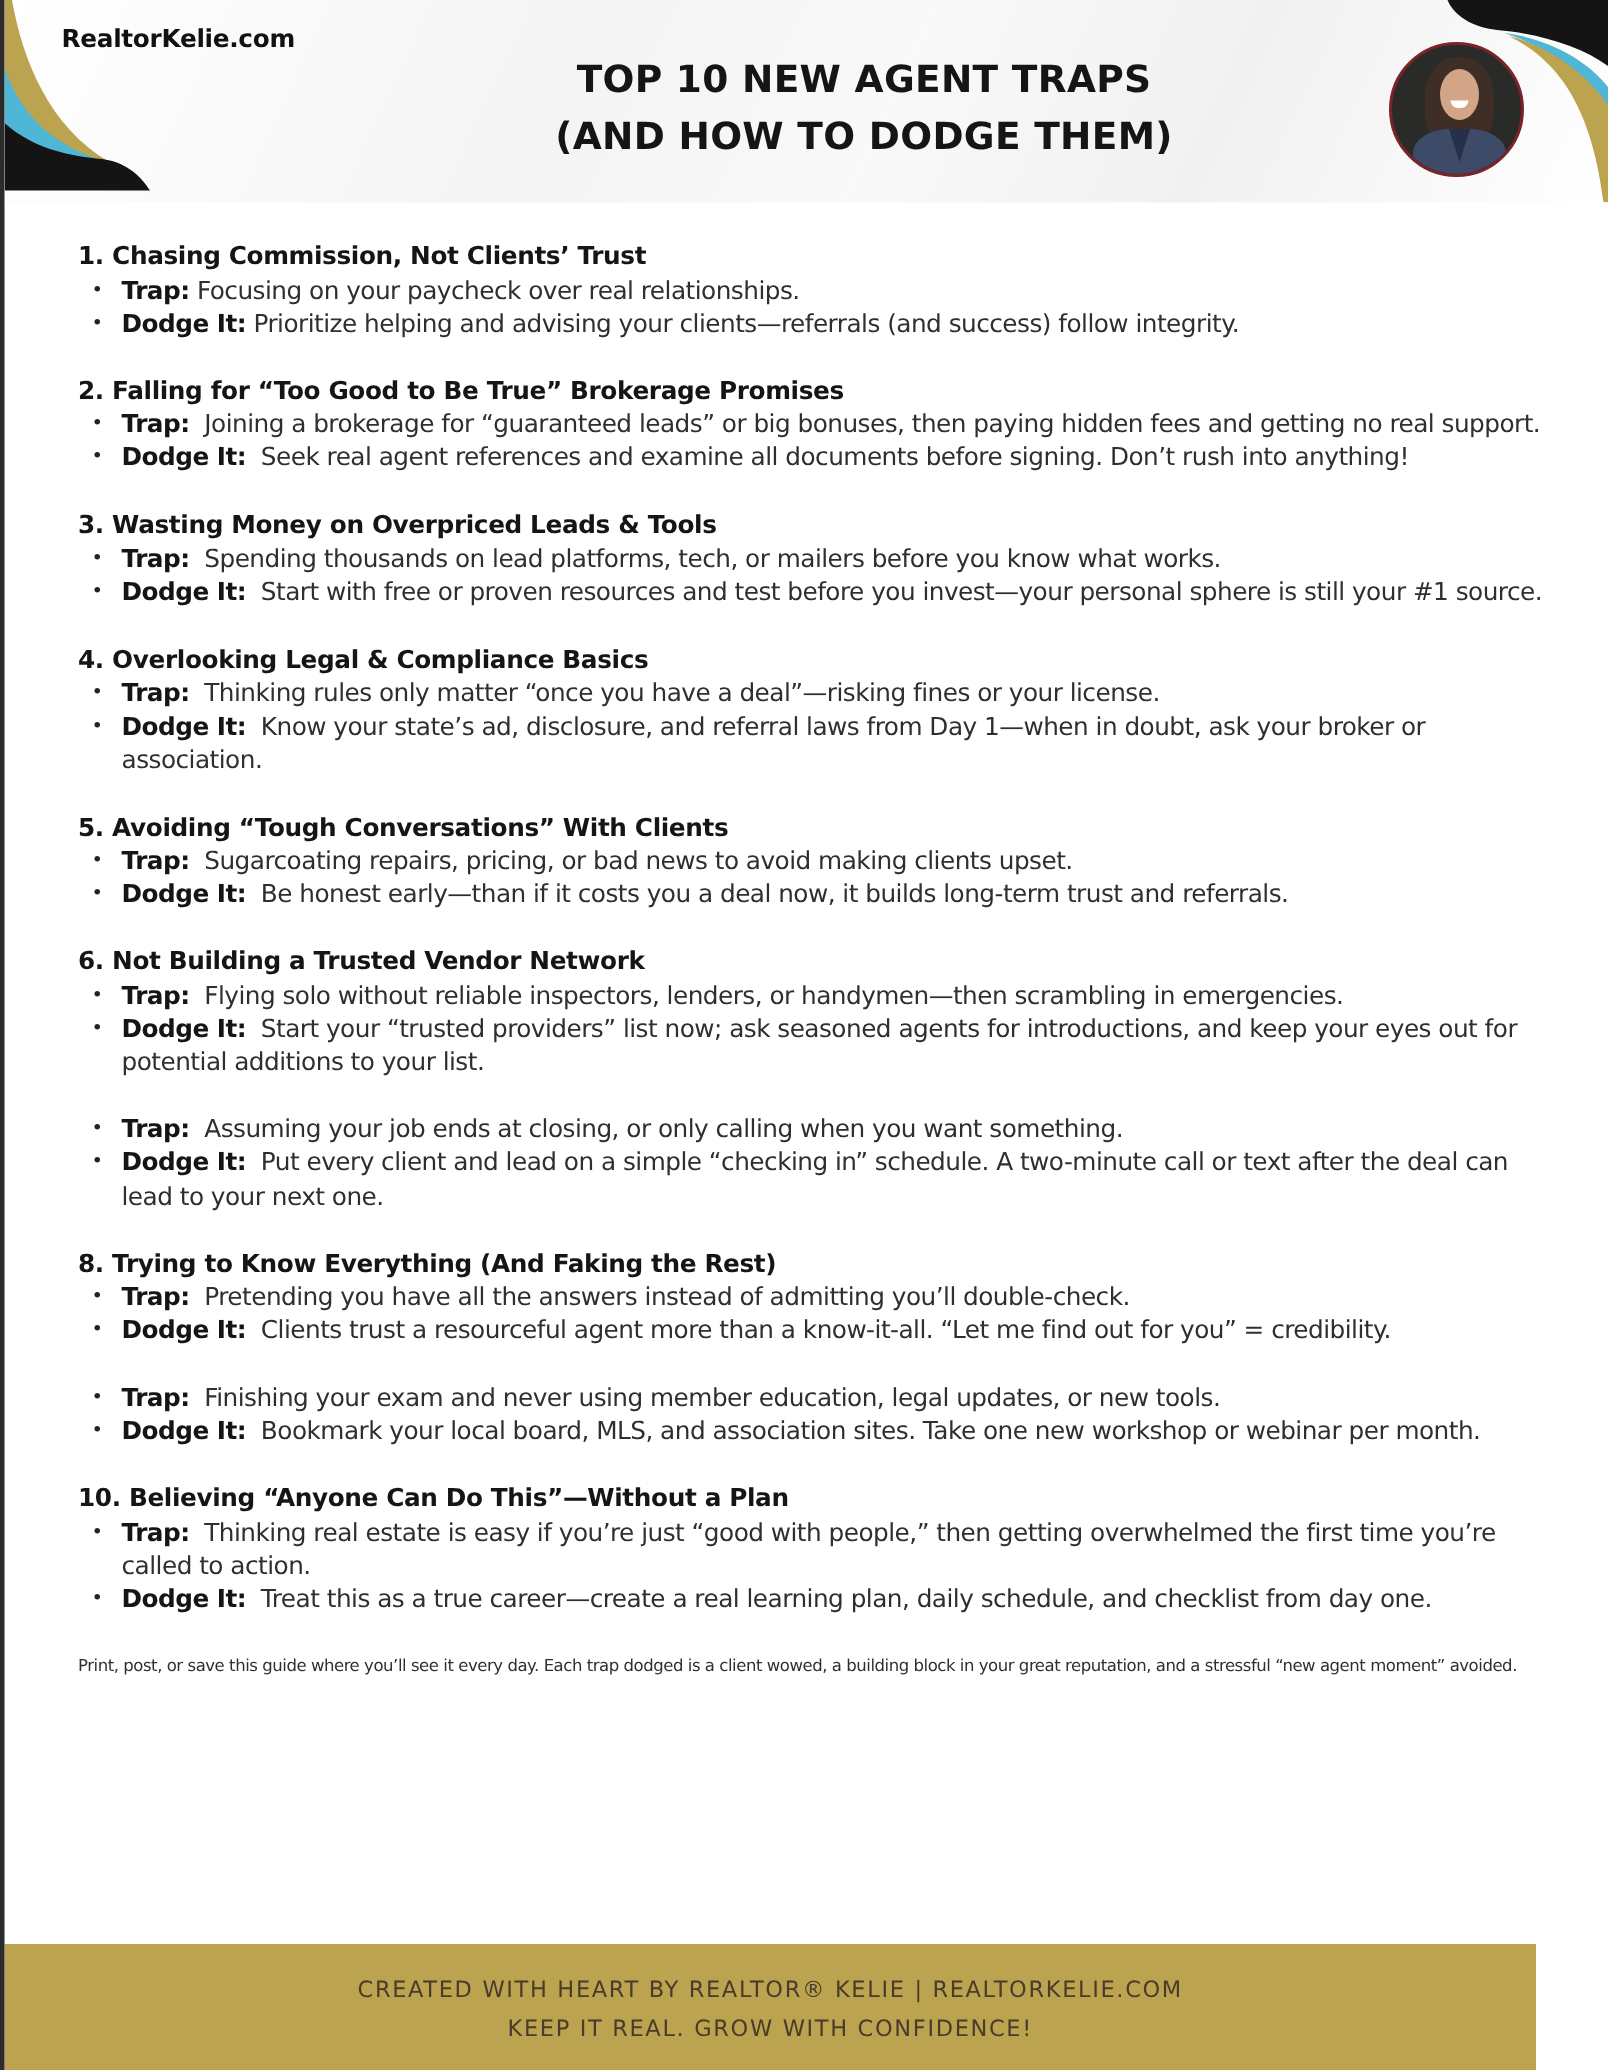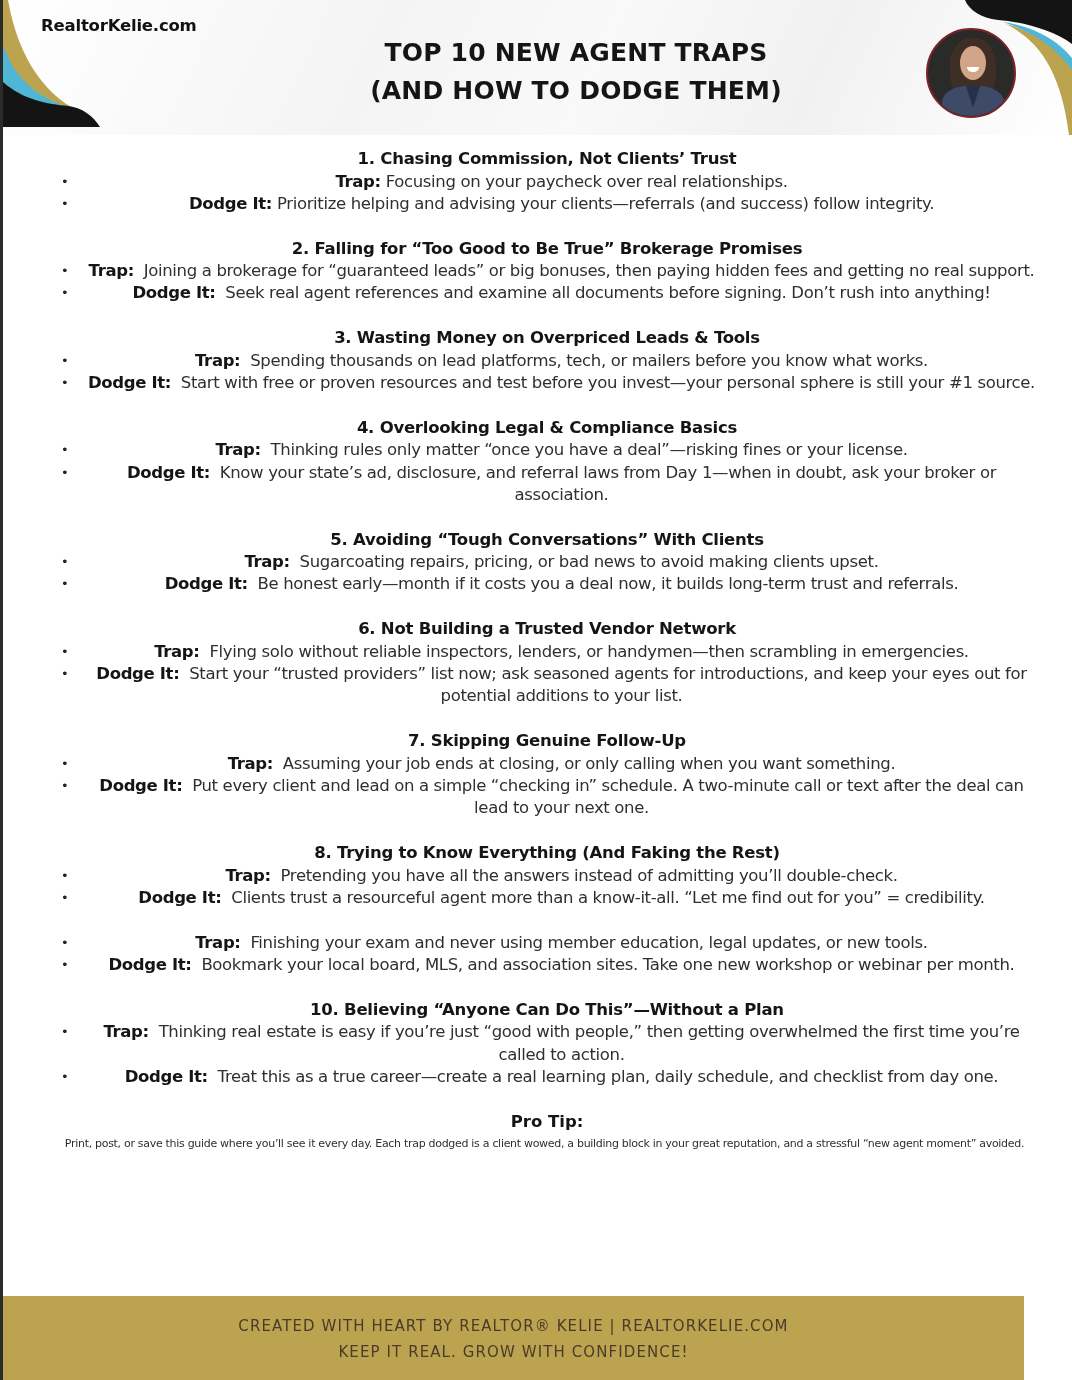--- a/index.html
+++ b/index.html
@@ -31,21 +31,21 @@
     position: absolute; left: 926px; top: 28px; width: 90px; height: 90px; border-radius: 50%;
     border: 2px solid #7a2328; overflow: hidden;
     background: radial-gradient(circle at 50% 38%, #c99a7e 0 17%, #4a3a30 18% 30%, #2a2a28 31%);
   }
   .avatar .hair { position: absolute; left: 22px; top: 8px; width: 46px; height: 62px; border-radius: 45% 45% 40% 40%; background: #3e2e26; }
   .avatar .face { position: absolute; left: 32px; top: 16px; width: 26px; height: 34px; border-radius: 50%; background: #d3a588; }
   .avatar .smile { position: absolute; left: 39px; top: 37px; width: 12px; height: 5px; border-radius: 0 0 6px 6px; background: #fff; }
   .avatar .jacket { position: absolute; left: 14px; top: 56px; width: 62px; height: 40px; border-radius: 40% 40% 0 0; background: #3d4a68; }
   .avatar .shirt { position: absolute; left: 38px; top: 56px; width: 14px; height: 22px; background: #26304a; clip-path: polygon(0 0, 100% 0, 50% 100%); }
 
-  .content { position: absolute; left: 52px; top: 148px; width: 990px; text-align: center; }
+  .content { position: absolute; left: 52px; top: 160px; width: 990px; }
   .section { margin-bottom: 22.5px; }
   .sec-title {
     font-weight: bold; font-size: 16.5px; color: #151515; line-height: 22.5px; letter-spacing: -0.25px;
   }
   ul.items { list-style: none; }
   ul.items li {
     position: relative; padding-left: 29px; font-size: 16.5px; line-height: 22.3px; color: #2f2f2f;
     letter-spacing: -0.35px;
   }
   ul.items li .bullet { position: absolute; left: 9px; top: 0; font-size: 13px; color: #222; }
@@ -120,32 +120,31 @@
     <div class="sec-title">4. Overlooking Legal &amp; Compliance Basics</div>
     <ul class="items">
       <li><span class="bullet">•</span><b>Trap:</b>&nbsp; <span>Thinking rules only matter “once you have a deal”—risking fines or your license.</span></li>
       <li><span class="bullet">•</span><b>Dodge It:</b>&nbsp; <span>Know your state’s ad, disclosure, and referral laws from Day 1—when in doubt, ask your broker or association.</span></li>
     </ul>
   </div>
   <div class="section">
     <div class="sec-title">5. Avoiding “Tough Conversations” With Clients</div>
     <ul class="items">
       <li><span class="bullet">•</span><b>Trap:</b>&nbsp; <span>Sugarcoating repairs, pricing, or bad news to avoid making clients upset.</span></li>
-      <li><span class="bullet">•</span><b>Dodge It:</b>&nbsp; <span>Be honest early—month if it costs you a deal now, it builds long-term trust and referrals.</span></li>
+      <li><span class="bullet">•</span><b>Dodge It:</b>&nbsp; <span>Be honest early—than if it costs you a deal now, it builds long-term trust and referrals.</span></li>
     </ul>
   </div>
   <div class="section">
     <div class="sec-title">6. Not Building a Trusted Vendor Network</div>
     <ul class="items">
       <li><span class="bullet">•</span><b>Trap:</b>&nbsp; <span>Flying solo without reliable inspectors, lenders, or handymen—then scrambling in emergencies.</span></li>
       <li><span class="bullet">•</span><b>Dodge It:</b>&nbsp; <span>Start your “trusted providers” list now; ask seasoned agents for introductions, and keep your eyes out for potential additions to your list.</span></li>
     </ul>
   </div>
   <div class="section">
-    <div class="sec-title">7. Skipping Genuine Follow-Up</div>
     <ul class="items">
       <li><span class="bullet">•</span><b>Trap:</b>&nbsp; <span>Assuming your job ends at closing, or only calling when you want something.</span></li>
       <li><span class="bullet">•</span><b>Dodge It:</b>&nbsp; <span>Put every client and lead on a simple “checking in” schedule. A two-minute call or text after the deal can lead to your next one.</span></li>
     </ul>
   </div>
   <div class="section">
     <div class="sec-title">8. Trying to Know Everything (And Faking the Rest)</div>
     <ul class="items">
       <li><span class="bullet">•</span><b>Trap:</b>&nbsp; <span>Pretending you have all the answers instead of admitting you’ll double-check.</span></li>
       <li><span class="bullet">•</span><b>Dodge It:</b>&nbsp; <span>Clients trust a resourceful agent more than a know-it-all. “Let me find out for you” = credibility.</span></li>
@@ -159,21 +158,20 @@
   </div>
   <div class="section">
     <div class="sec-title">10. Believing “Anyone Can Do This”—Without a Plan</div>
     <ul class="items">
       <li><span class="bullet">•</span><b>Trap:</b>&nbsp; <span>Thinking real estate is easy if you’re just “good with people,” then getting overwhelmed the first time you’re called to action.</span></li>
       <li><span class="bullet">•</span><b>Dodge It:</b>&nbsp; <span>Treat this as a true career—create a real learning plan, daily schedule, and checklist from day one.</span></li>
     </ul>
   </div>
 
   <div class="pro-tip">
-    <div class="pro-title">Pro Tip:</div>
     <div class="pro-text"> Print, post, or save this guide where you’ll see it every day. Each trap dodged is a client wowed, a building block in your great reputation, and a stressful “new agent moment” avoided.</div>
   </div>
 </div>
 
 <div class="footer">
   <div class="line1">CREATED WITH HEART BY REALTOR® KELIE | REALTORKELIE.COM</div>
   <div class="line2">KEEP IT REAL. GROW WITH CONFIDENCE!</div>
 </div>
 
 </body></html>

